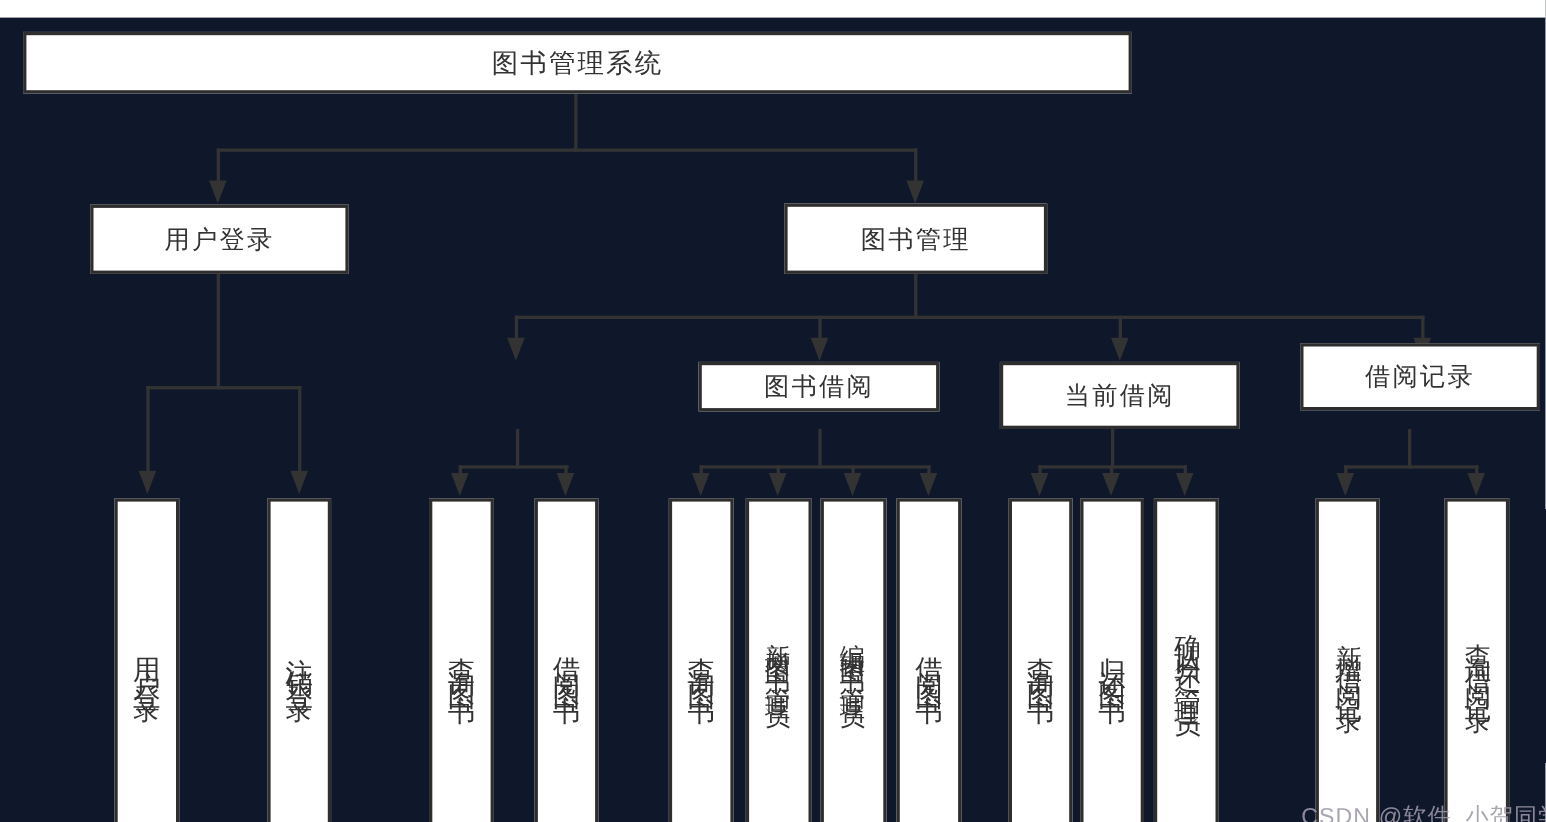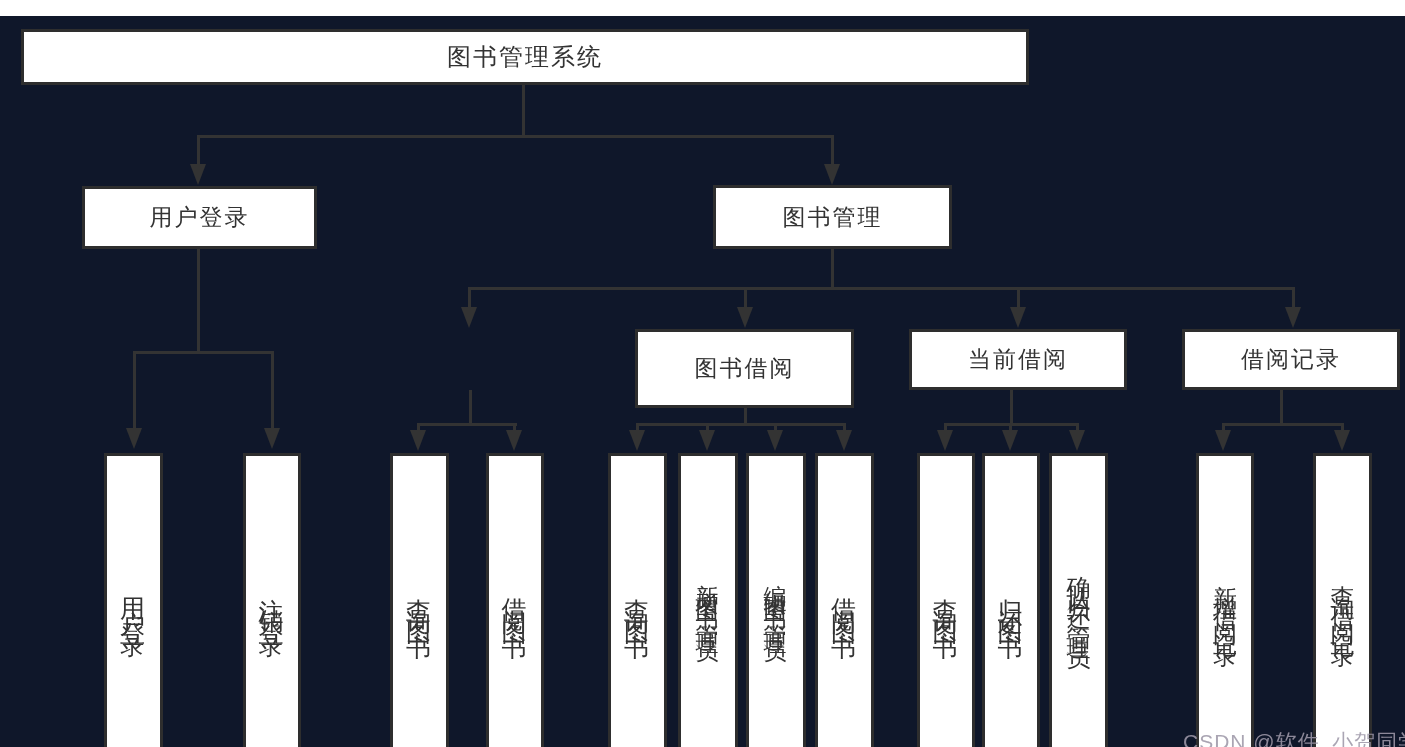--- a/index.html
+++ b/index.html
@@ -138,27 +138,27 @@
     <span class="hlabel">图书管理系统</span>
   </div>
 
   <div class="box" style="left:82px; top:170px; width:235px; height:63px;">
     <span class="hlabel">用户登录</span>
   </div>
   <div class="box" style="left:713px; top:169px; width:239px; height:64px;align-items:center;">
     <span class="hlabel">图书管理</span>
   </div>
 
-  <div class="box" style="left:635px; top:313px; width:219px; height:79px;">
+  <div class="box" style="left:635px; top:313px; width:219px; height:45px;">
     <span class="hlabel">图书借阅</span>
   </div>
   <div class="box" style="left:909px; top:313px; width:218px; height:61px;">
     <span class="hlabel">当前借阅</span>
   </div>
-  <div class="box" style="left:1182px; top:313px; width:218px; height:61px;">
+  <div class="box" style="left:1182px; top:296px; width:218px; height:61px;">
     <span class="hlabel">借阅记录</span>
   </div>
 
   <div class="box" style="left:104px; top:437px; width:59px; height:298px;">
     <span class="vtext t4">用户登录</span>
   </div>
   <div class="box" style="left:243px; top:437px; width:58px; height:298px;">
     <span class="vtext t4">注销登录</span>
   </div>
 

